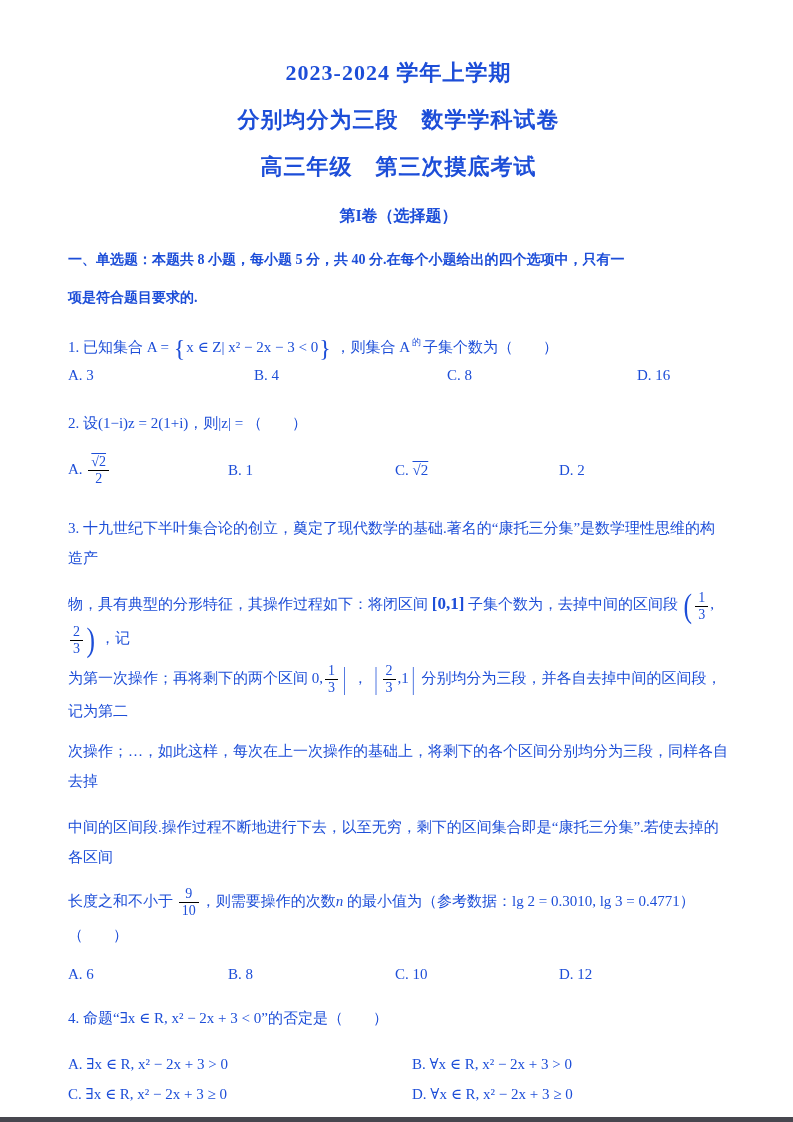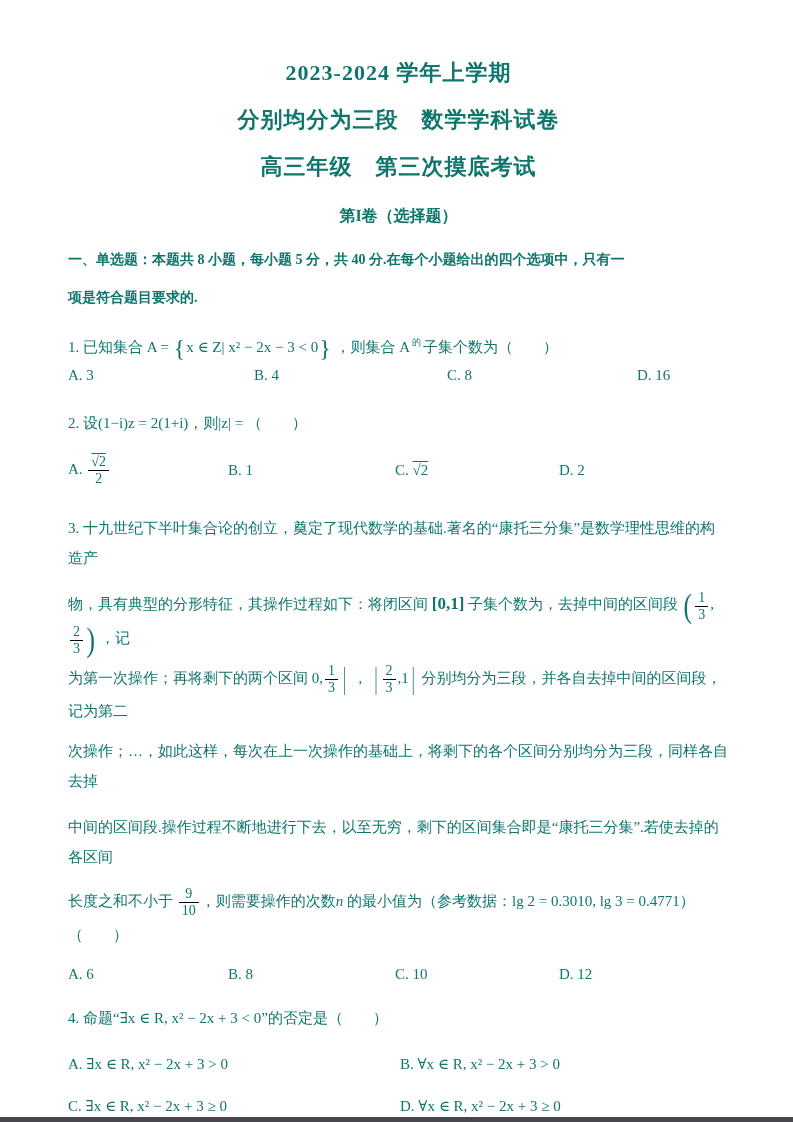--- a/index.html
+++ b/index.html
@@ -1,34 +1,34 @@
 <!DOCTYPE html>
 <html><head>
 <meta charset="utf-8">
 <style>
   html,body { margin:0; padding:0; background:#ffffff; }
   .page {
     position:relative;
     width:793px; height:1122px;
     background:#ffffff;
-    color:#0f766e;
+    color:#1d4ed8;
     font-family:"Liberation Serif","DejaVu Serif",serif;
     font-size:15px;
     overflow:hidden;
   }
   .content { padding:58px 64px 0 68px; }
   .c { text-align:center; }
   .title { font-size:22px; font-weight:bold; margin-bottom:17px; letter-spacing:1px; }
   .title:nth-of-type(3) { margin-bottom:24px; }
   .part-title { font-size:16px; font-weight:bold; margin:22px 0 14px 0;text-align:center; }
   .sec { font-weight:bold; font-size:14px; line-height:38px; }
   .qline { line-height:30px; }
   .q3line { line-height:30px; }
   .opts4 { display:grid; grid-template-columns:160px 167px 164px auto; align-items:center; }
-  .opts2 { display:grid; grid-template-columns:332px auto; row-gap:24px; }
+  .opts2 { display:grid; grid-template-columns:332px auto; row-gap:24px;gap:12px; }
   .opt { white-space:nowrap; }
   
   .frac { display:inline-block; vertical-align:middle; text-align:center; line-height:1.15; font-size:14px; margin:0 2px; }
   .frac .num { display:block; border-bottom:1px solid #000; padding:0 3px; }
   .frac .den { display:block; padding:0 3px; }
   .rad { text-decoration:overline; }
   .brace { font-size:24px; vertical-align:-4px; font-weight:400; padding:0 1px; }
   .bigp { display:inline-block; font-size:34px; font-weight:300; vertical-align:middle; transform:scaleX(0.75); line-height:1; }
   .vbar { display:inline-block; transform:scaleY(2.1); transform-origin:center; margin:0 3px; font-weight:300; }
   .bigbr { font-size:17px; font-weight:bold; }

